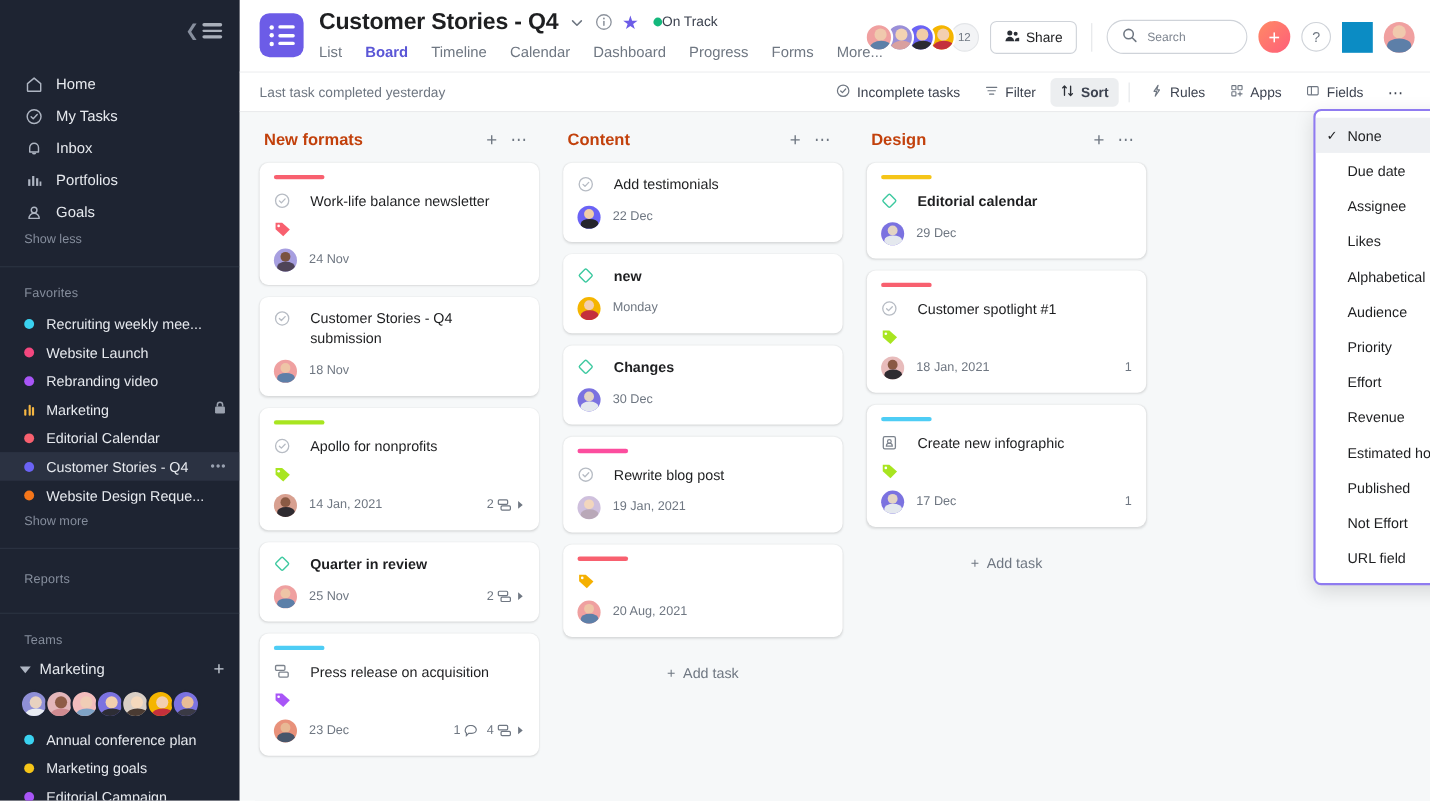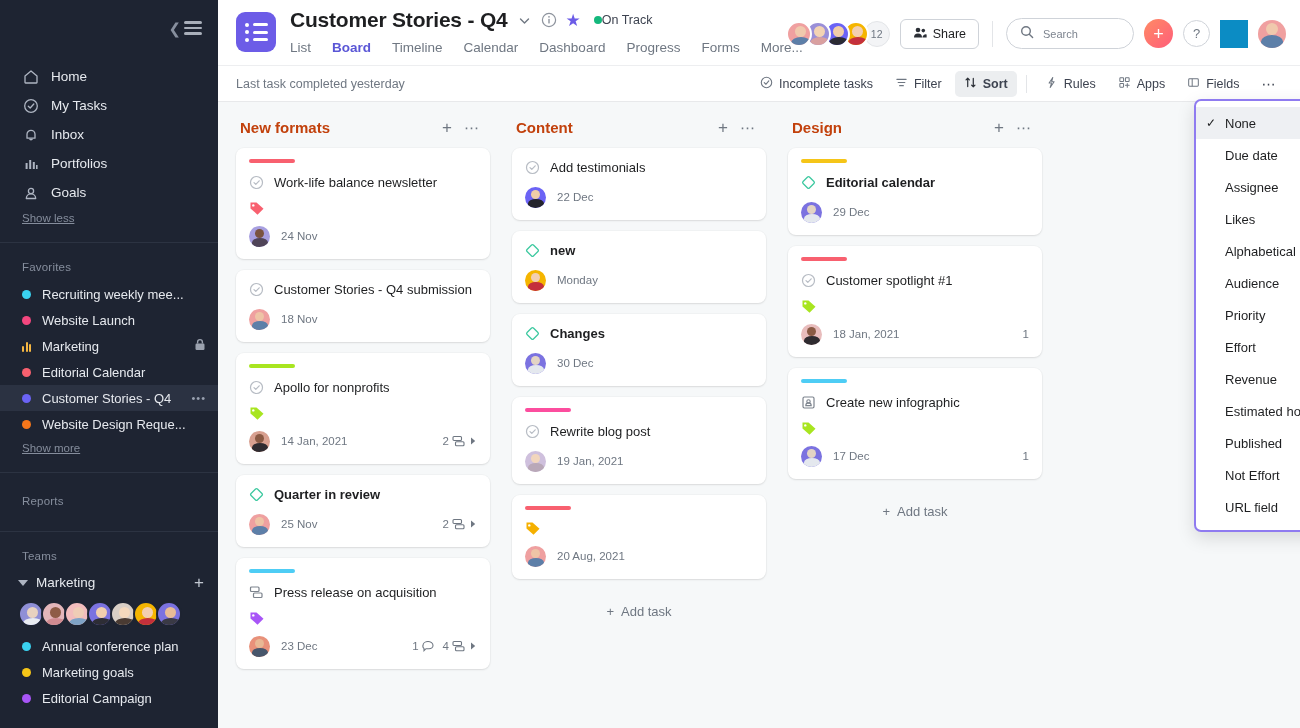--- a/index.html
+++ b/index.html
@@ -27,21 +27,21 @@
   .hamb i { display: block; height: 2.5px; background: #c2c8d2; border-radius: 2px; }
 
   .sb-nav { padding: 6px 0 0 0; }
   .sb-item {
     display: flex; align-items: center; gap: 12px;
     padding: 6px 16px 6px 22px;
     font-size: 13.5px; color: #e6e9ee;
     cursor: pointer; height: 29px;
   }
   .sb-ic { width: 17px; height: 17px; flex: 0 0 17px; display: flex; align-items: center; justify-content: center; color: #aeb5c2; }
-  .sb-sub { font-size: 11.5px; color: #858d9c; padding: 5px 16px 10px 22px; cursor: pointer; text-decoration: underline; }
+  .sb-sub { font-size: 11.5px; color: #858d9c; padding: 5px 16px 10px 22px; cursor: pointer; }
 
   .sb-section-title { font-size: 11.5px; color: #868e9d; padding: 10px 16px 8px 22px; letter-spacing: .2px; }
   .fav-item {
     display: flex; align-items: center; gap: 11px;
     padding: 5px 12px 5px 22px; font-size: 13px; color: #e6e9ee;
     cursor: pointer; height: 26px; position: relative;
   }
   .fav-item.active { background: #2b3242; }
   .dot { width: 9px; height: 9px; border-radius: 50%; flex: 0 0 9px; }
   .fav-label { white-space: nowrap; overflow: hidden; text-overflow: ellipsis; flex: 1; }
@@ -145,21 +145,21 @@
   .col-act { color: #6f7782; font-size: 17px; cursor: pointer; padding: 0 6px; line-height: 1; }
   .col-act.dots { letter-spacing: 1px; font-size: 15px; }
 
   .cards { display: flex; flex-direction: column; gap: 11px; }
   .card {
     background: #fff; border-radius: 8px; padding: 11px 13px 12px 13px;
     box-shadow: 0 1px 2px rgba(0,0,0,.10), 0 0 0 1px rgba(0,0,0,.02);
     cursor: pointer;
   }
   .cbar { height: 4px; width: 46px; border-radius: 3px; margin-bottom: 11px; }
-  .card-title-row { display: flex; align-items: flex-start; gap: 10px; }
+  .card-title-row { display: flex; align-items: flex-start; gap: 18px; }
   .ttl { font-size: 13px; color: #1e1f21; line-height: 1.38; }
   .ttl.bold { font-weight: bold; }
   .check-ic { width: 15px; height: 15px; flex: none; margin-top: 1px; }
   .tagrow { margin-top: 9px; }
   .tag-ic { width: 16px; height: 15px; display: block; }
   .card-foot { display: flex; align-items: center; margin-top: 10px; }
   .foot-date { font-size: 11.5px; color: #6f7782; margin-left: 11px; flex: 1; }
   .foot-meta { display: flex; align-items: center; gap: 9px; font-size: 11.5px; color: #6f7782; }
   .meta-item { display: flex; align-items: center; gap: 3px; }
   .add-task { display: flex; align-items: center; justify-content: center; gap: 7px; font-size: 13px; color: #6f7782; padding: 14px 0 0 0; cursor: pointer; }
@@ -251,20 +251,24 @@
     <div class="sb-section-title">Favorites</div>
 
     <div>
       <div class="fav-item">
         <span class="dot" style="background:#3ad2f0"></span>
         <span class="fav-label">Recruiting weekly mee...</span>
       </div>
       <div class="fav-item">
         <span class="dot" style="background:#f4477f"></span>
         <span class="fav-label">Website Launch</span>
+      </div>
+      <div class="fav-item">
+        <span class="dot" style="background:#a855f7"></span>
+        <span class="fav-label">Rebranding video</span>
       </div>
       <div class="fav-item">
         <span class="bars-ic">
             <b style="height:6px"></b>
             <b style="height:10px"></b>
             <b style="height:8px"></b>
           </span>
         <span class="fav-label">Marketing</span>
         <span class="fav-right">
           <svg width="12" height="13" viewBox="0 0 12 13">

